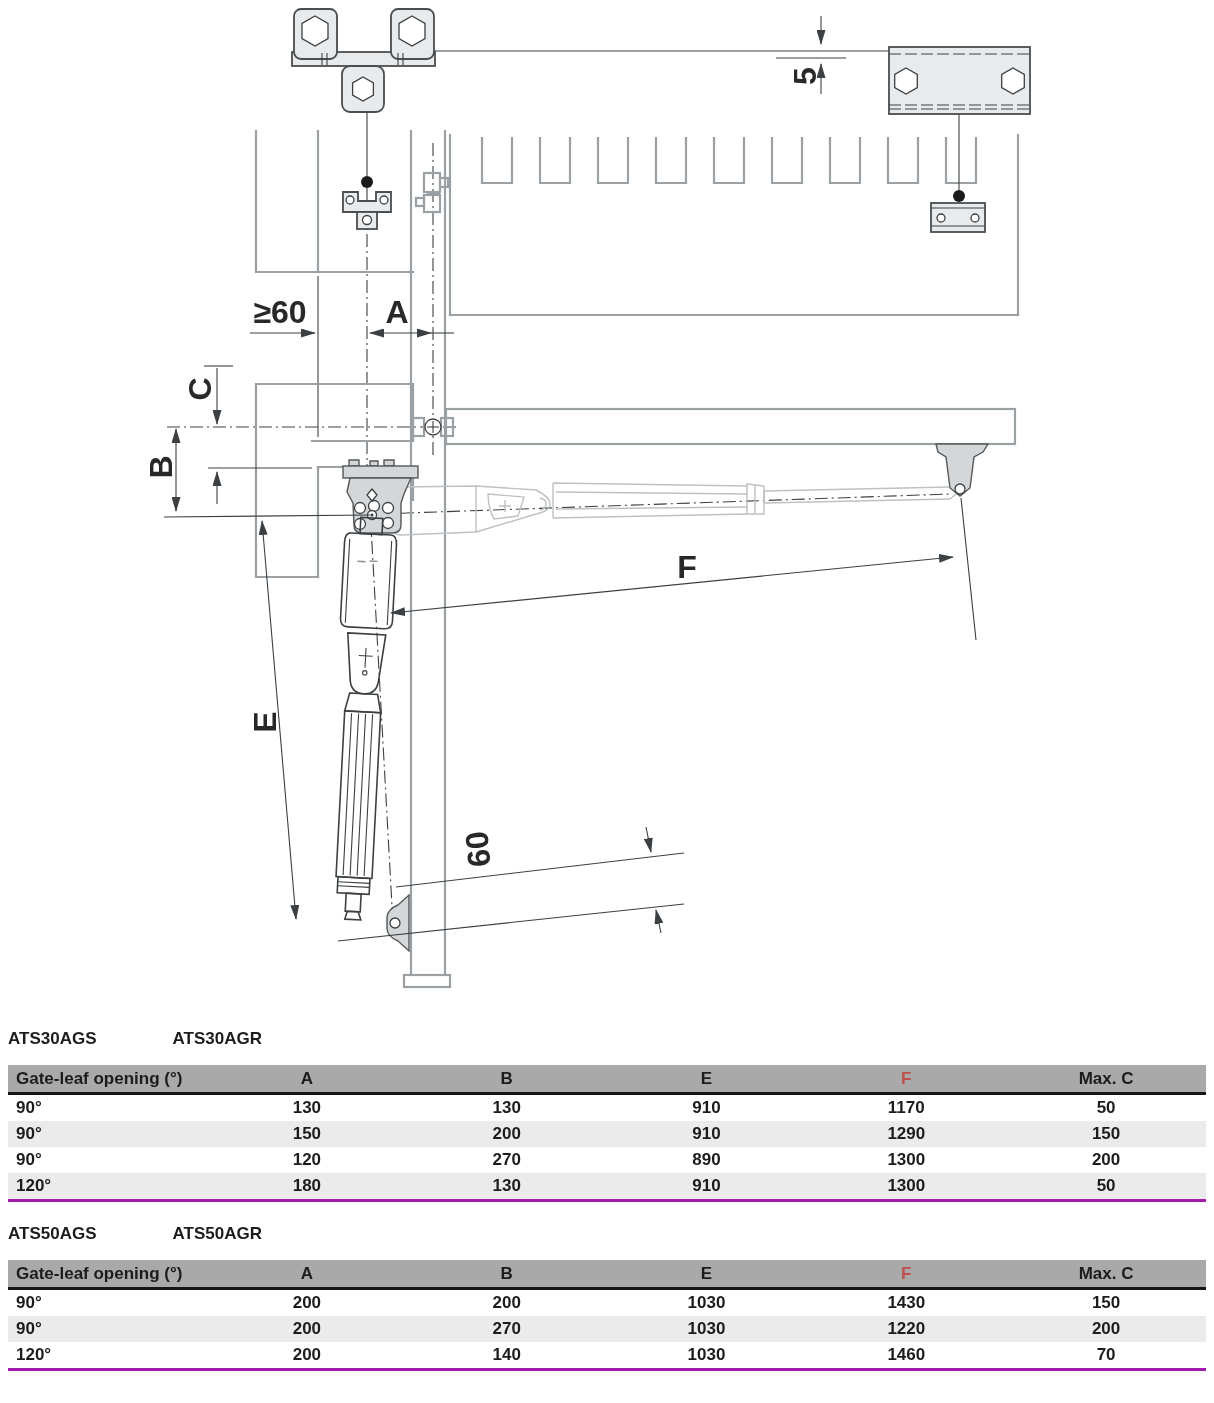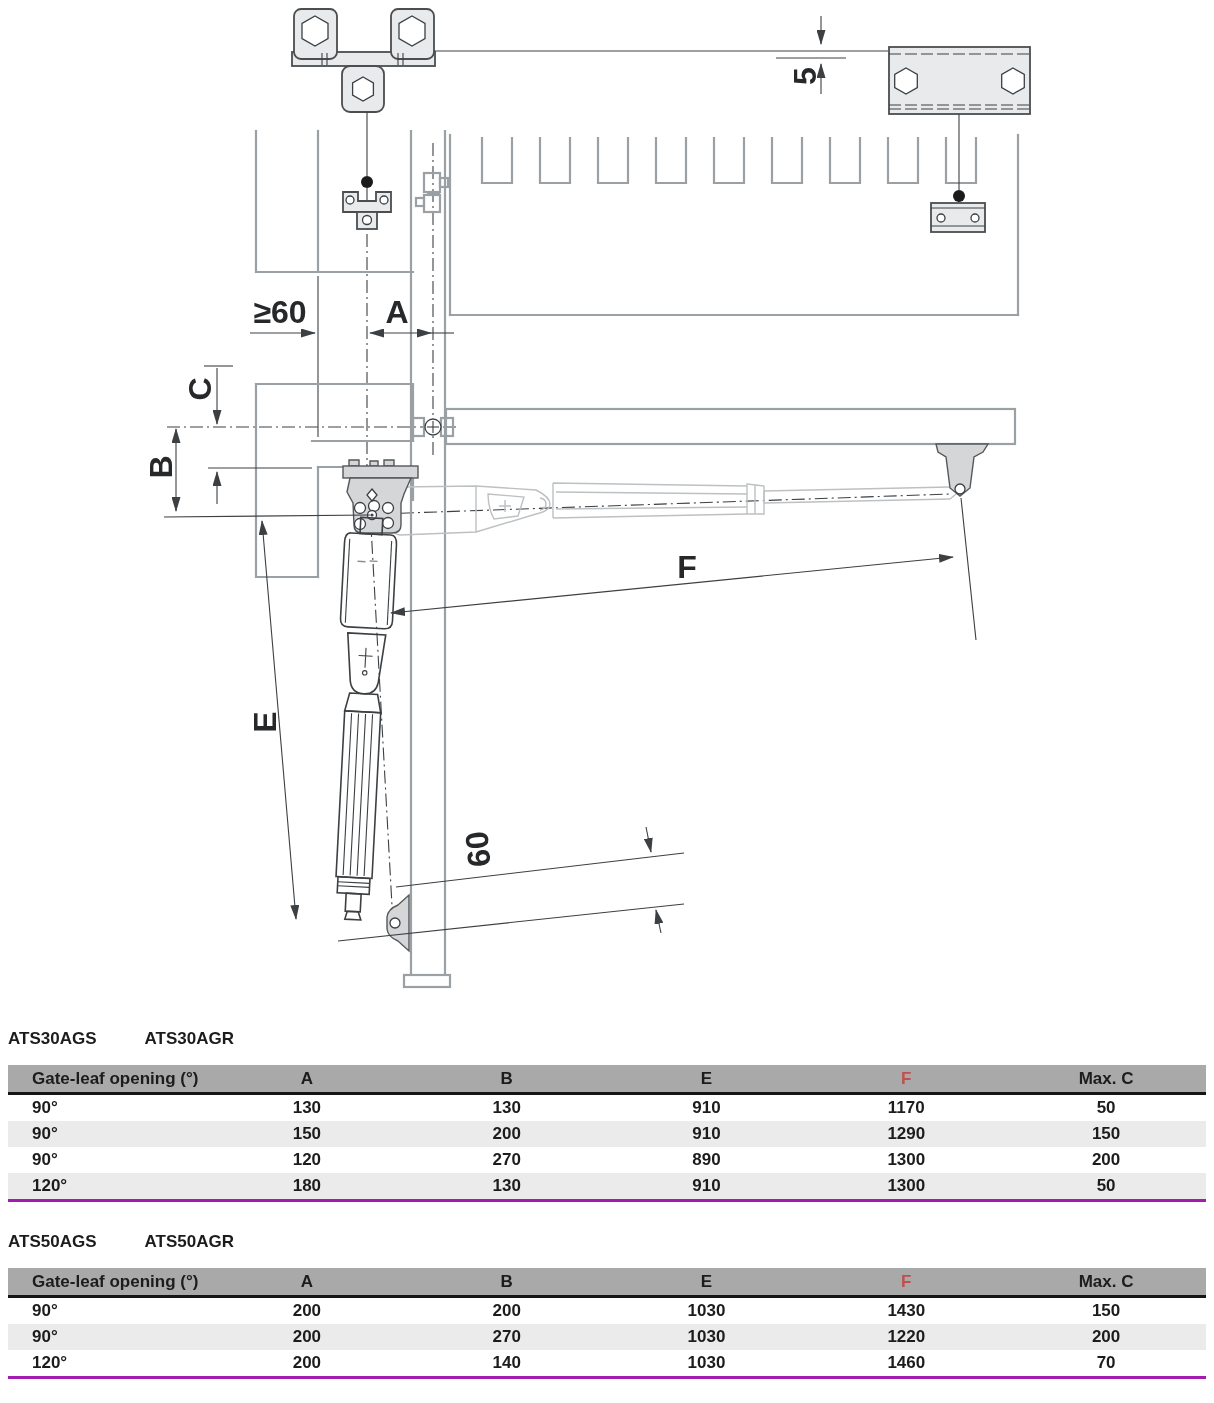--- a/index.html
+++ b/index.html
@@ -12,27 +12,27 @@
   .d{stroke:#3c4043;stroke-width:1.6;fill:none;}
   .thin{stroke:#3c4043;stroke-width:1.1;fill:none;}
   .dd{stroke:#3c4043;stroke-width:1.1;fill:none;stroke-dasharray:13 4 2 4;}
   .ghost{stroke:#bdc1c3;stroke-width:1.4;fill:none;}
   .fillpart{fill:#e8eaeb;stroke:#4a4e50;stroke-width:1.8;}
   .fillpart2{fill:#d4d6d8;stroke:#54585a;stroke-width:1.4;}
   .hole{fill:#ffffff;stroke:#3c4043;stroke-width:1.3;}
   .lbl{font-family:"Liberation Sans",sans-serif;font-weight:bold;font-size:32px;fill:#26282a;}
   
   .tables{padding:0 8px;}
-  .tbl-titles{display:flex;gap:48px;font-weight:bold;font-size:17px;margin:14px 0 16px 0;}
-  .tbl-titles.second{margin-top:30px;}
+  .tbl-titles{display:flex;gap:76px;font-weight:bold;font-size:17px;margin:14px 0 16px 0;}
+  .tbl-titles.second{margin-top:22px;}
   table{border-collapse:collapse;width:1198px;table-layout:fixed;font-size:17px;}
   col.c0{width:199px;}
   th,td{padding:0;height:26px;font-weight:bold;text-align:center;vertical-align:middle;}
   thead th{background:#a9a9a9;font-weight:bold;height:27px;border-bottom:3px solid #151515;}
-  thead th.first, td.first{text-align:left;padding-left:24px;}
+  thead th.first, td.first{text-align:left;padding-left:8px;}
   tbody tr:nth-child(even) td{background:#ebebeb;}
   tbody tr:last-child td{border-bottom:3px solid #a21caf;}
   th.fred{color:#c0504d;}
 </style>
 </head>
 <body>
 
 <div class="page">
 
   <div class="diagram-wrap">

